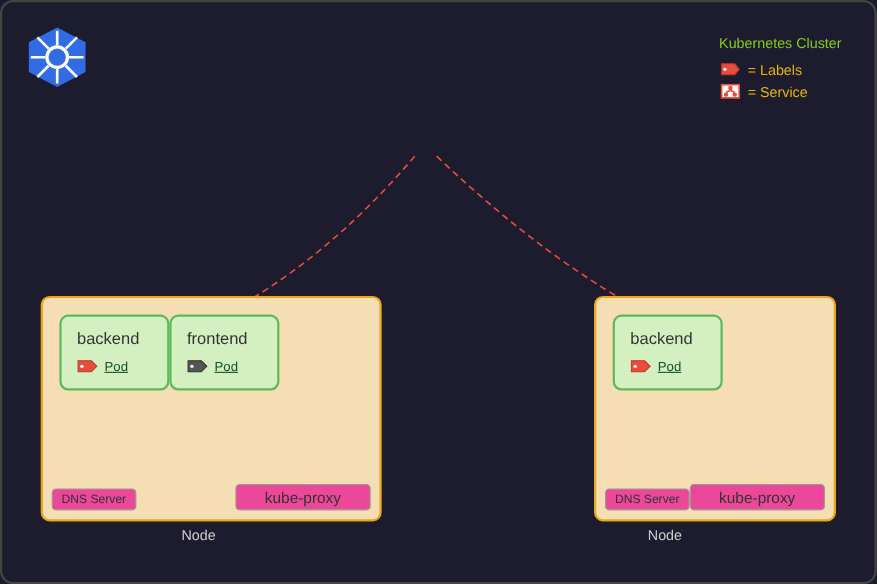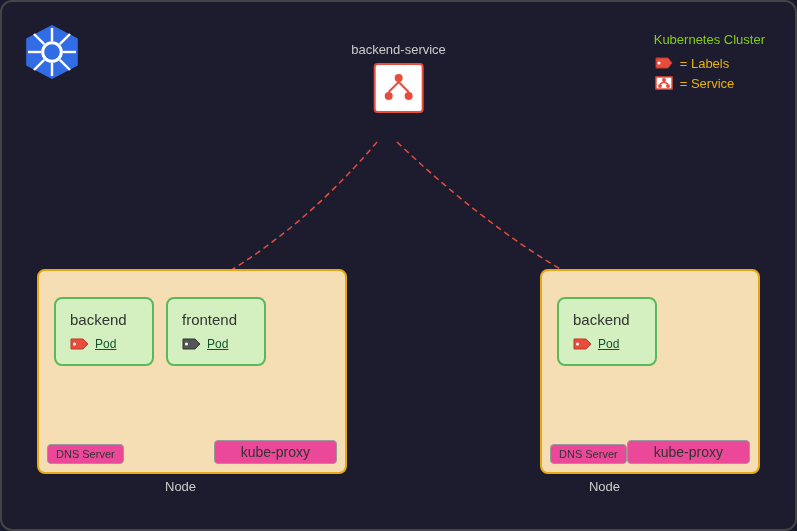--- a/index.html
+++ b/index.html
@@ -127,22 +127,22 @@
       border: 1px solid #999;
       border-radius: 4px;
       padding: 3px 26px;
       font-size: 14px;
       color: #333;
     }
 
     
     .pods-container {
       display: flex;
-      gap: 12px;
-      margin-top: 11px;
+      gap: 0;
+      margin-top: 0px;
     }
     .pod-box {
       background: #d4f0c0;
       border: 2px solid #5cb85c;
       border-radius: 8px;
       padding: 12px 14px;
       min-width: 100px;
       display: flex;
       flex-direction: column;
       align-items: flex-start;
@@ -202,32 +202,20 @@
         <circle cx="10" cy="5" r="2" fill="#e74c3c"></circle>
         <circle cx="6" cy="11" r="2" fill="#e74c3c"></circle>
         <circle cx="14" cy="11" r="2" fill="#e74c3c"></circle>
         <line x1="10" y1="7" x2="6" y2="9" stroke="#e74c3c" stroke-width="1.5"></line>
         <line x1="10" y1="7" x2="14" y2="9" stroke="#e74c3c" stroke-width="1.5"></line>
       </svg>
       <span>= Service</span>
     </div>
   </div>
 
-  <div class="service-container">
-    <div class="service-label">backend-service</div>
-    <div class="service-icon">
-      <svg width="36" height="36" viewBox="0 0 36 36">
-        <circle cx="18" cy="8" r="4" fill="#e74c3c"></circle>
-        <circle cx="8" cy="26" r="4" fill="#e74c3c"></circle>
-        <circle cx="28" cy="26" r="4" fill="#e74c3c"></circle>
-        <line x1="18" y1="12" x2="8" y2="22" stroke="#e74c3c" stroke-width="2"></line>
-        <line x1="18" y1="12" x2="28" y2="22" stroke="#e74c3c" stroke-width="2"></line>
-      </svg>
-    </div>
-  </div>
 
   <svg class="lines-svg">
 
     <path d="M 375 140 Q 290 240 190 290" stroke="#e74c3c" stroke-width="1.5" stroke-dasharray="6,4" fill="none"></path>
 
     <path d="M 395 140 Q 500 240 600 290" stroke="#e74c3c" stroke-width="1.5" stroke-dasharray="6,4" fill="none"></path>
   </svg>
 
   <div class="node-box node-box-left">
     <div class="pods-container">

